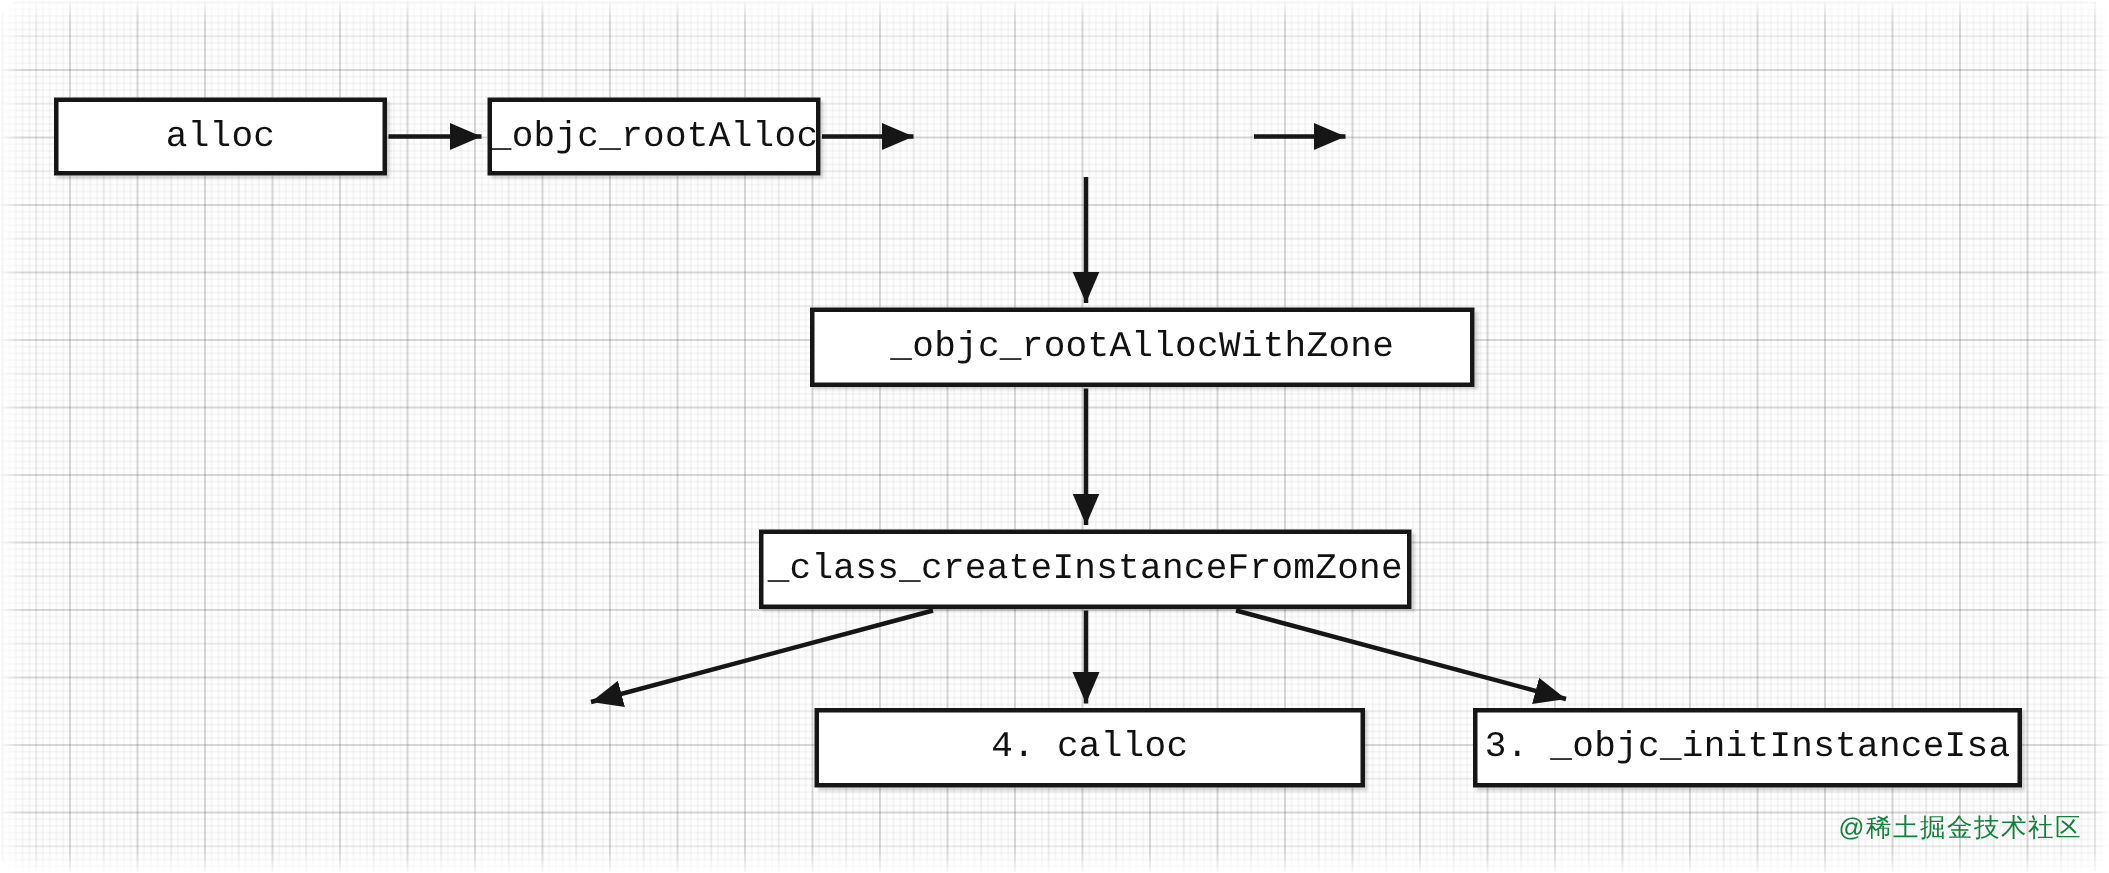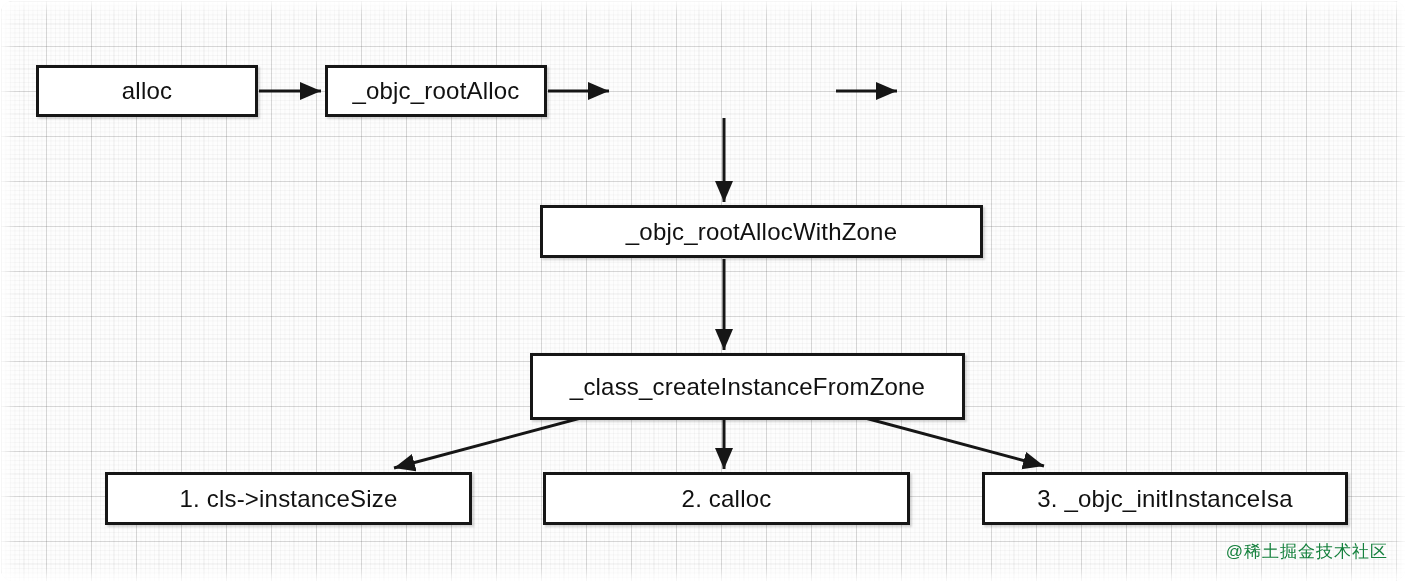--- a/index.html
+++ b/index.html
@@ -46,20 +46,21 @@
     background: #ffffff;
     border: 3px solid #161616;
     box-shadow: 2px 2px 2px rgba(0,0,0,0.16);
     display: flex;
     align-items: center;
     justify-content: center;
     font-size: 24px;
     color: #111111;
     white-space: nowrap;
     letter-spacing: 0.2px;
+    font-family: Liberation Mono, monospace;
   }
   .watermark {
     position: absolute;
     right: 18px;
     bottom: 19px;
     font-size: 17px;
     letter-spacing: 1px;
     color: #15803d;
     user-select: none;
   }
@@ -90,27 +91,24 @@
 
   <div class="node" style="left:36px;  top:65px;  width:222px; height:52px">
     <span>alloc</span>
   </div>
   <div class="node" style="left:325px; top:65px;  width:222px; height:52px">
     <span>_objc_rootAlloc</span>
   </div>
   <div class="node" style="left:540px; top:205px; width:443px; height:53px">
     <span>_objc_rootAllocWithZone</span>
   </div>
-  <div class="node" style="left:530px; top:353px; width:435px; height:67px">
+  <div class="node" style="left:506px; top:353px; width:435px; height:53px">
     <span>_class_createInstanceFromZone</span>
   </div>
-  <div class="node" style="left:105px; top:472px; width:367px; height:53px">
-    <span>1. cls-&gt;instanceSize</span>
-  </div>
   <div class="node" style="left:543px; top:472px; width:367px; height:53px">
-    <span>2. calloc</span>
+    <span>4. calloc</span>
   </div>
   <div class="node" style="left:982px; top:472px; width:366px; height:53px">
     <span>3. _objc_initInstanceIsa</span>
   </div>
 
   <div class="watermark">@稀土掘金技术社区</div>
 </div>
 
 </body></html>

